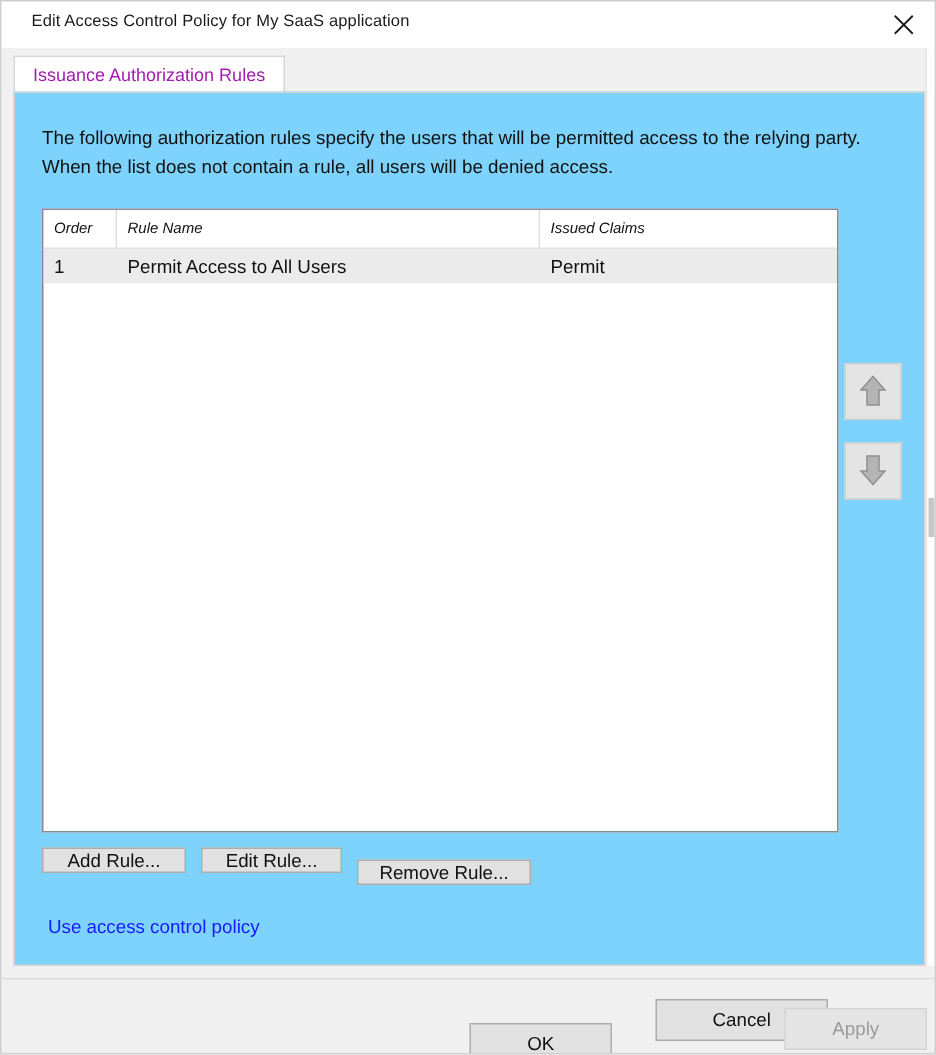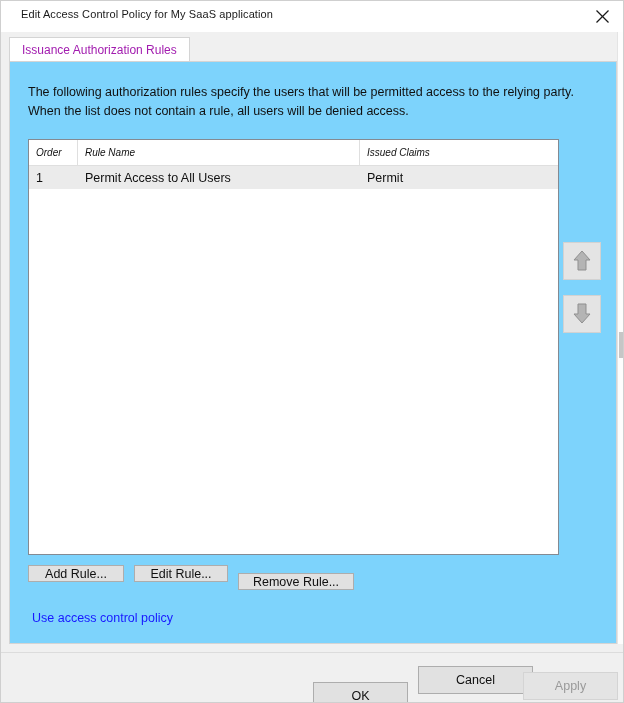--- a/index.html
+++ b/index.html
@@ -204,21 +204,21 @@
 
   
   #footer-separator {
     position: absolute;
     left: 0; top: 651px;
     width: 624px;
     height: 1px;
     background: #dcdcdc;
   }
   #ok-button     { left: 312px; top: 665px; width: 95px; height: 28px; margin-top: 16px; }
-  #cancel-button { left: 417px; top: 665px; width: 115px; height: 28px; }
+  #cancel-button { left: 436px; top: 665px; width: 115px; height: 28px; }
   #apply-button  { left: 522px; top: 671px; width: 95px; height: 28px; }
 
   
   #window-scrollbar {
     position: absolute;
     right: 0; top: 31px;
     width: 6px;
     height: 612px;
     background: #fdfdfd;
     border-left: 1px solid #e4e4e4;

